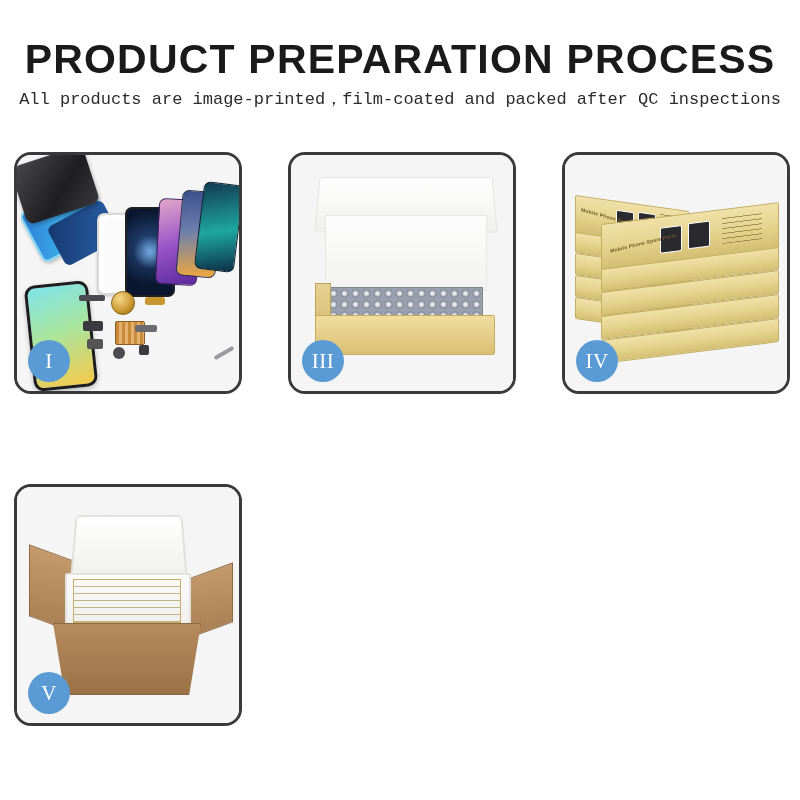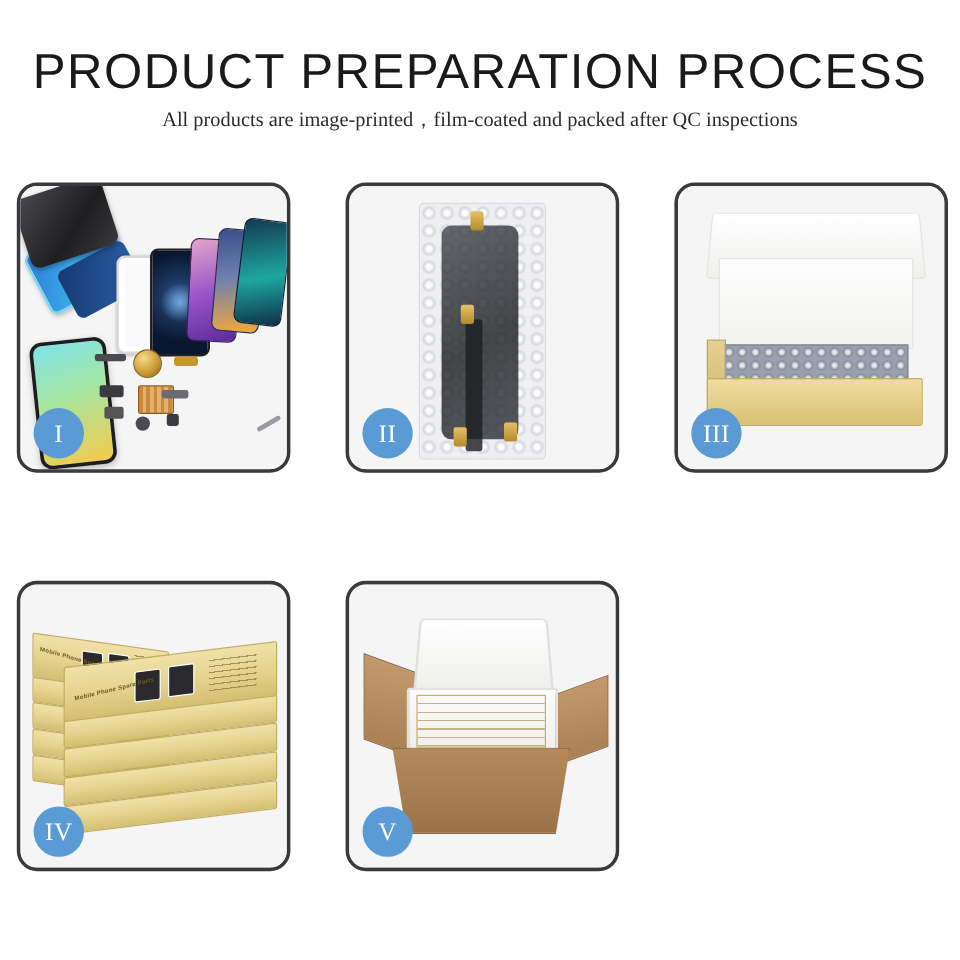--- a/index.html
+++ b/index.html
@@ -16,29 +16,29 @@
   }
 
   
   .header {
     padding-top: 38px;
     text-align: center;
   }
   .main-title {
     font-family: "Liberation Sans", sans-serif;
     font-size: 41px;
-    font-weight: 400;
+    font-weight: 700;
     letter-spacing: 1.2px;
     color: #1a1a1a;
     margin: 0;
     line-height: 1.05;
     white-space: nowrap;
   }
   .sub-title {
-    font-family: Liberation Serif, serif;
+    font-family: Liberation Mono, monospace;
     font-size: 17px;
     font-weight: 400;
     color: #2b2b2b;
     margin: 9px 0 0 0;
     line-height: 1.2;
     white-space: nowrap;
   }
 
   
   .grid {
@@ -424,33 +424,20 @@
       <div class="part" style="left:66px;top:166px;width:20px;height:10px;background:#3a3a40;"></div>
       <div class="part" style="left:70px;top:184px;width:16px;height:10px;background:#555;"></div>
       <div class="part" style="left:96px;top:192px;width:12px;height:12px;background:#4a4a50;border-radius:50%;"></div>
       <div class="part" style="left:118px;top:170px;width:22px;height:7px;background:#6a6a70;"></div>
       <div class="part" style="left:122px;top:190px;width:10px;height:10px;background:#3a3a40;border-radius:2px;"></div>
       <div class="part" style="left:196px;top:196px;width:22px;height:4px;background:#9a9aa0;transform:rotate(-30deg);"></div>
     </div>
     <div class="badge">I</div>
   </div>
 
-  <div class="panel">
-    <div class="panel-scene">
-      <div class="bubble-bag">
-        <div class="screen-inside"></div>
-        <div class="flex-strip"></div>
-        <div class="gold-tab" style="left:42px;top:6px;"></div>
-        <div class="gold-tab" style="left:34px;top:84px;"></div>
-        <div class="gold-tab" style="left:28px;top:186px;"></div>
-        <div class="gold-tab" style="left:70px;top:182px;"></div>
-      </div>
-    </div>
-    <div class="badge">II</div>
-  </div>
 
   <div class="panel">
     <div class="panel-scene">
       <div class="box3-lid"></div>
       <div class="box3-foam"></div>
       <div class="box3-bubble"></div>
       <div class="box3-side"></div>
       <div class="box3-front"></div>
     </div>
     <div class="badge">III</div>

